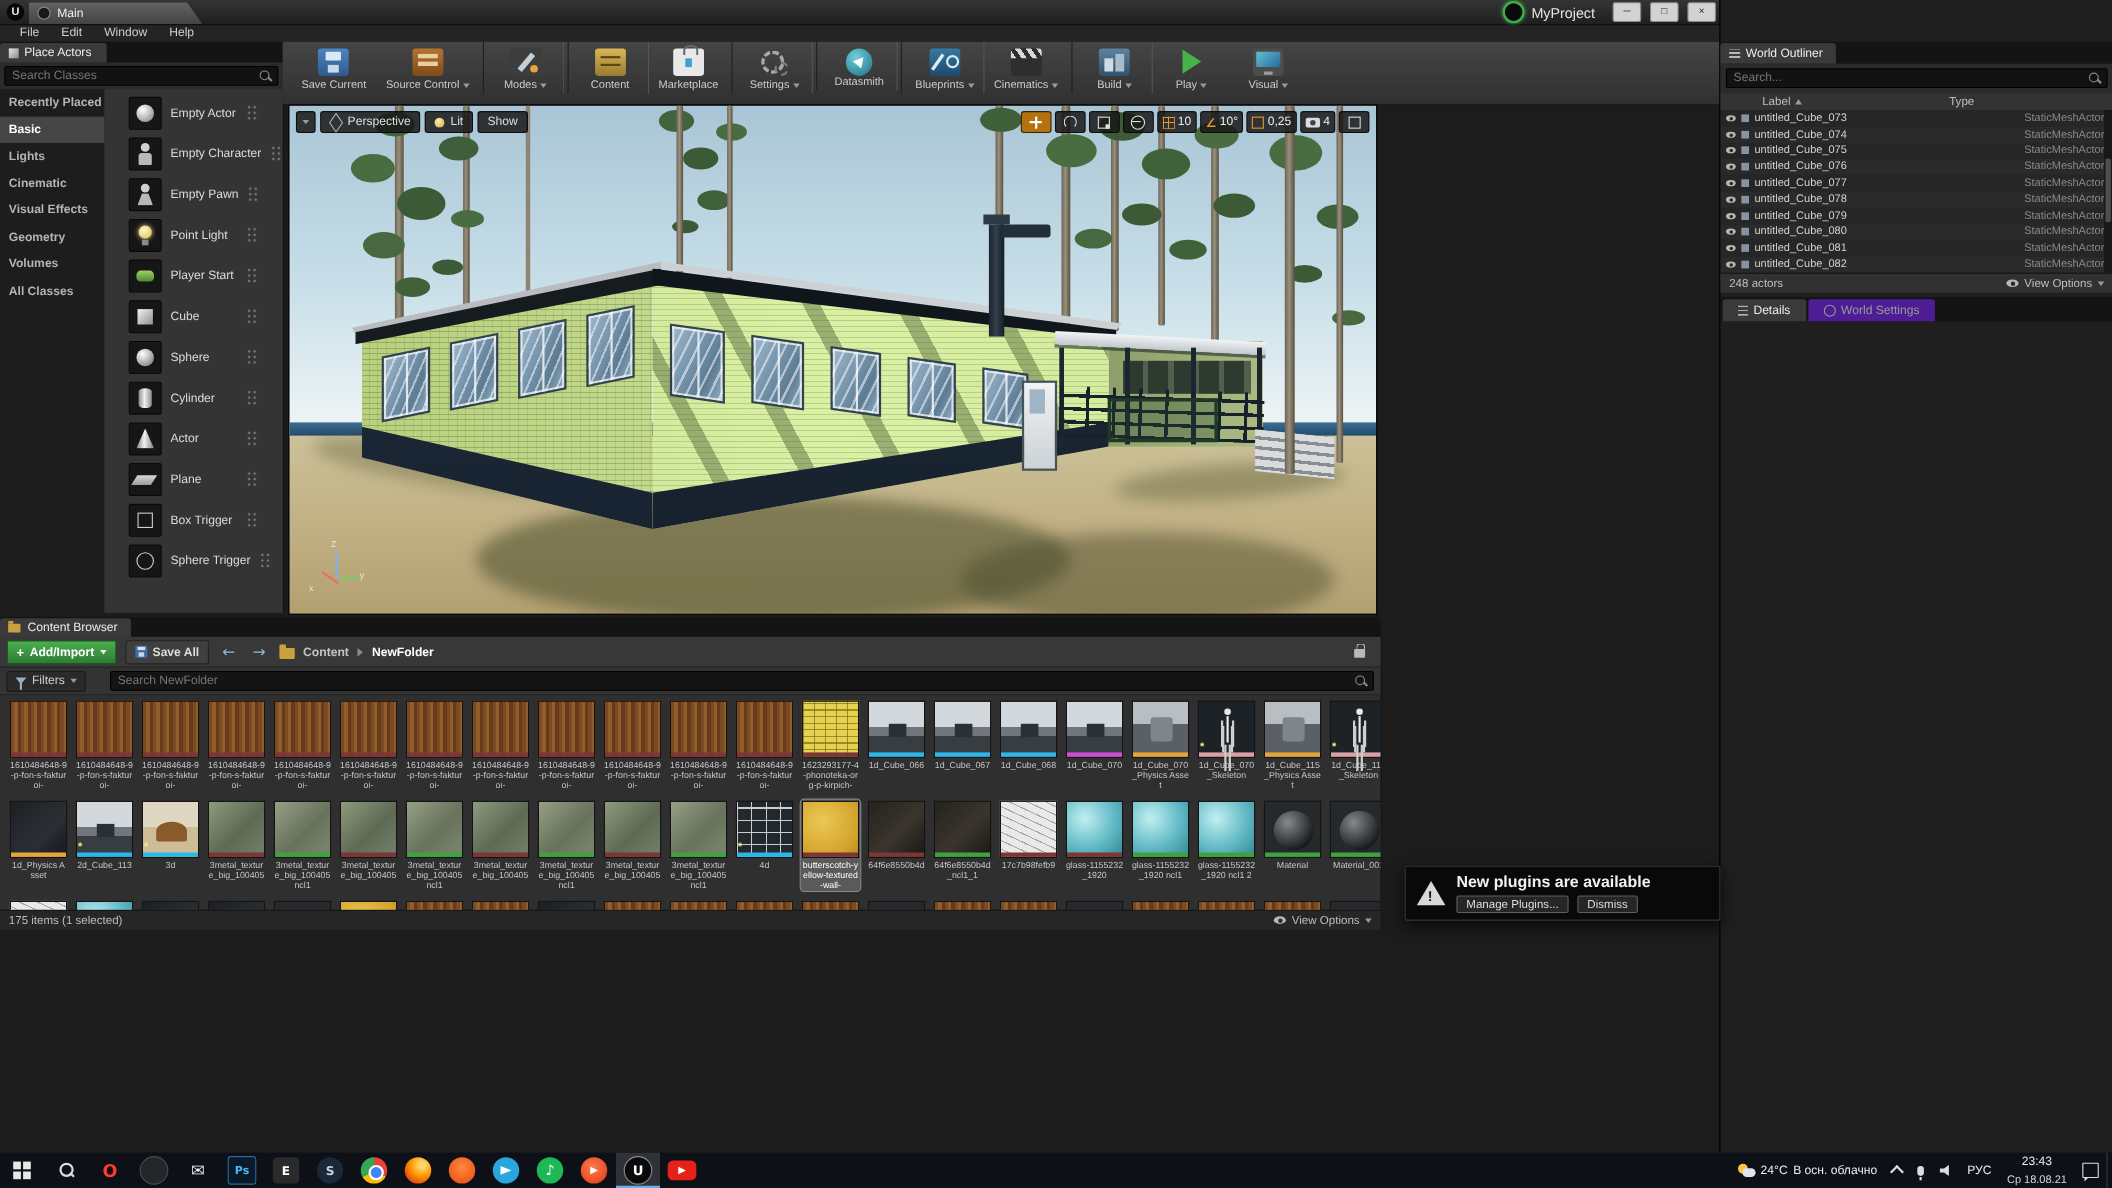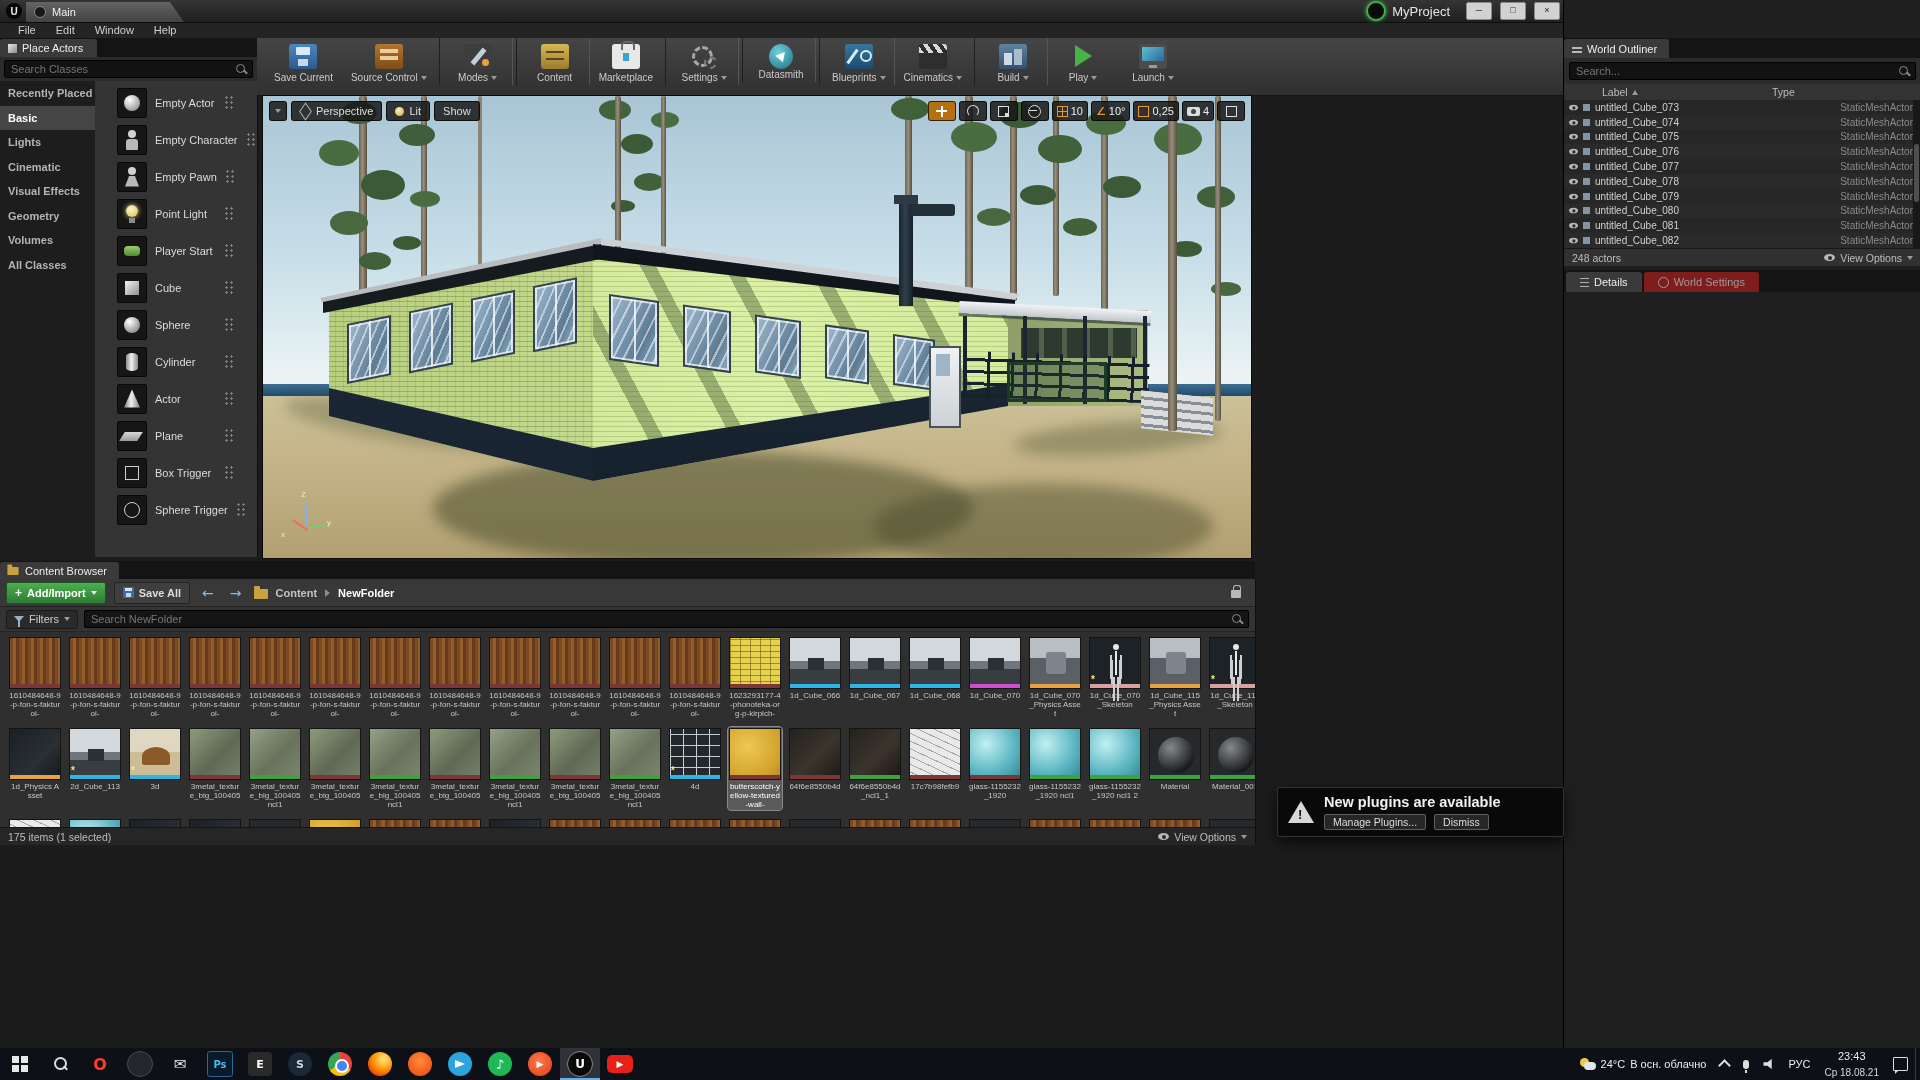--- a/index.html
+++ b/index.html
@@ -213,21 +213,21 @@
   .floppy::before{content:"";position:absolute;top:1px;left:2px;width:7px;height:3px;background:#d8e4f0}
   .floppy::after{content:"";position:absolute;bottom:1px;left:3px;width:5px;height:4px;background:#c8d8e8}
   .nav-arrow{font-size:14px;color:#8fb8d8;padding:0 4px}
   .folder{width:14px;height:10px;background:#c8a23c;border-radius:1px;position:relative;margin-top:2px}
   .folder::before{content:"";position:absolute;left:0;top:-3px;width:6px;height:3px;background:#c8a23c;border-radius:1px 1px 0 0}
   .crumb{font-size:11px;font-weight:bold;color:#c4c4c4}
   .crumb.current{color:#fff}
   .crumb-sep{width:0;height:0;border-top:4px solid transparent;border-bottom:4px solid transparent;border-left:5px solid #8a8a8a}
   .lock{width:10px;height:8px;background:#b8b8b8;border-radius:1px;position:relative;margin-left:auto;margin-right:8px;margin-top:3px}
   .lock::before{content:"";position:absolute;left:2px;top:-5px;width:6px;height:5px;border:1.5px solid #b8b8b8;border-bottom:none;border-radius:3px 3px 0 0}
-  .cb-filterrow{height:24px;display:flex;align-items:center;gap:6px;padding:0 6px;background:#333;border-bottom:1px solid #242424}
+  .cb-filterrow{height:24px;display:flex;align-items:center;gap:22px;padding:0 6px;background:#333;border-bottom:1px solid #242424}
   .filters-btn{height:17px;display:flex;align-items:center;gap:5px;background:#2a2a2a;border:1px solid #1a1a1a;border-radius:2px;padding:0 7px;font-size:11px;color:#cfcfcf}
   .funnel{width:0;height:0;border-left:5px solid transparent;border-right:5px solid transparent;border-top:6px solid #9ab0c0;position:relative}
   .funnel::after{content:"";position:absolute;left:-1px;top:-1px;width:2px;height:6px;background:#9ab0c0}
   .cb-search{flex:1;height:16px;background:#141414;border:1px solid #000;border-radius:2px;color:#ccc;font-size:11px;padding:0 20px 0 6px;outline:none}
   .mag{width:7px;height:7px;border:1.5px solid #8a8a8a;border-radius:50%;position:relative;flex:none}
   .mag::after{content:"";position:absolute;left:6px;top:6px;width:5px;height:1.5px;background:#8a8a8a;transform:rotate(45deg)}
   .cb-grid{flex:1;overflow:hidden;padding:4px 8px 0}
   .cb-row{display:flex;gap:6px;margin-bottom:8px}
   .cb-tile{width:52px;flex:none;border-radius:3px;padding:1px}
   .cb-tile.selected{background:#5a5a5a;outline:1px solid #8a8a8a}
@@ -280,21 +280,21 @@
   .actor-ic{width:7px;height:7px;background:#8494a2;margin-right:5px;flex:none}
   .wo-name{width:148px;color:#d2d2d2;white-space:nowrap;overflow:hidden}
   .wo-type{color:#8a8a8a;margin-left:auto;}
   .wo-scroll{position:absolute;right:1px;top:100px;width:7px;height:148px;background:#181818}
   .wo-scroll .thumb{position:absolute;left:1px;top:44px;width:5px;height:58px;background:#4e4e4e;border-radius:2px}
   .wo-footer{position:absolute;left:0;top:248px;width:357px;height:18px;background:#313131;border-top:1px solid #181818;display:flex;align-items:center;padding:0 8px;box-sizing:border-box;font-size:10.5px;color:#bdbdbd}
   .wo-footer .right{margin-left:auto;display:flex;align-items:center;gap:5px}
   .dt-tabstrip{position:absolute;left:0;top:270px;width:357px;height:22px;background:#141414;display:flex;gap:2px;padding-left:2px}
   .dt-tab{border-radius:3px 3px 0 0;display:flex;align-items:center;gap:5px;padding:0 14px;margin-top:2px;font-size:11px}
   .dt-tab.active{background:#3a3a3a;color:#ececec}
-  .dt-tab.inactive{background:#7f1d1d;color:#9a9a9a}
+  .dt-tab.inactive{background:#4c1d95;color:#9a9a9a}
   .sliders-ic{width:9px;height:9px;background:repeating-linear-gradient(0deg,#b0b0b0 0 1.5px,transparent 1.5px 4px)}
   .globe2{width:9px;height:9px;border:1.5px solid #9a9a9a;border-radius:50%}
   .dt-body{position:absolute;left:0;top:292px;width:357px;height:756px;background:#262626}
   .dt-empty{padding-top:22px;text-align:center;font-size:11px;color:#9a9a9a}
 
   
   .toast{position:absolute;left:1277px;top:787px;width:287px;height:50px;background:rgba(8,8,8,.96);border:1px solid #333;border-radius:2px;box-shadow:0 5px 14px rgba(0,0,0,.7);display:flex;align-items:center;gap:10px;padding:0 10px;box-sizing:border-box}
   .warn-tri{width:0;height:0;border-left:13px solid transparent;border-right:13px solid transparent;border-bottom:22px solid #d8d8d8;position:relative;flex:none}
   .warn-tri span{position:absolute;left:-3px;top:6px;color:#111;font-size:13px;font-weight:bold}
   .toast-body{display:flex;flex-direction:column;gap:4px}
@@ -539,21 +539,21 @@
       <div class="tbtn has-dropdown">
       <div class="ti ic-play"></div>
       <div class="tbtn-labelrow">
         <span class="tbtn-label">Play</span>
         <span class="caret"></span>
       </div>
     </div>
       <div class="tbtn has-dropdown">
       <div class="ti ic-launch"></div>
       <div class="tbtn-labelrow">
-        <span class="tbtn-label">Launch</span>
+        <span class="tbtn-label">Visual</span>
         <span class="caret"></span>
       </div>
     </div>
     </div>
 
   <div class="viewport">
     <div class="scene">
       <div class="sky"></div>
       <div class="sea"></div>
       <div class="fol folB"></div>

